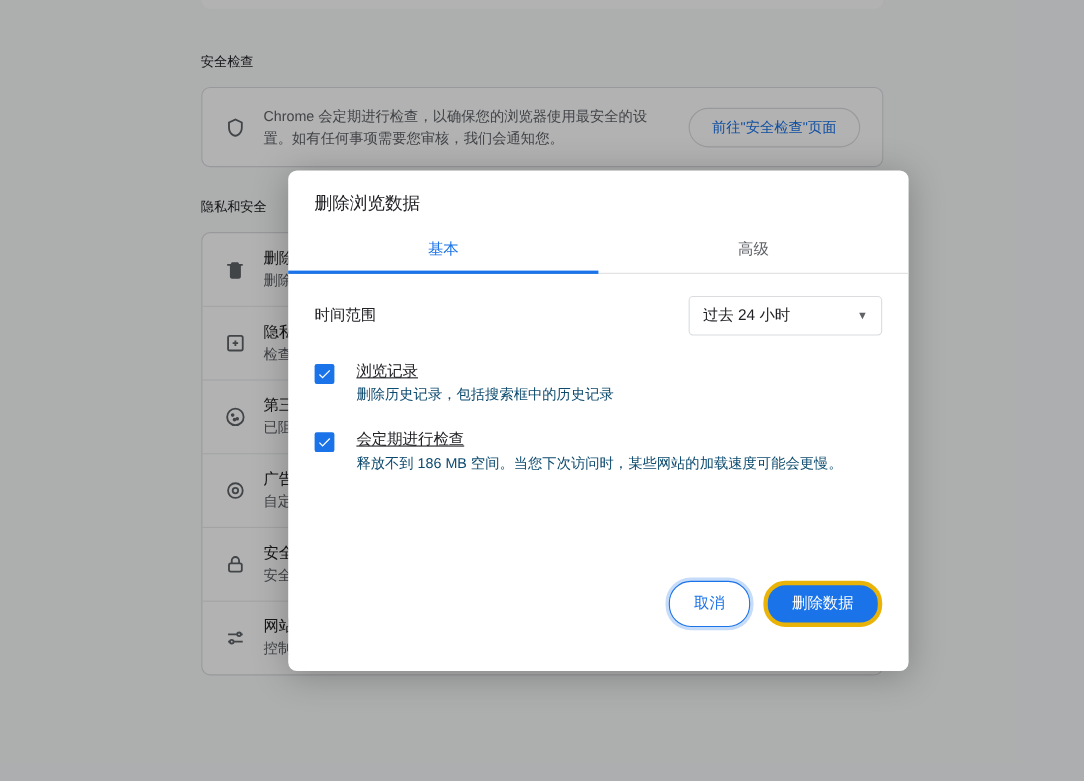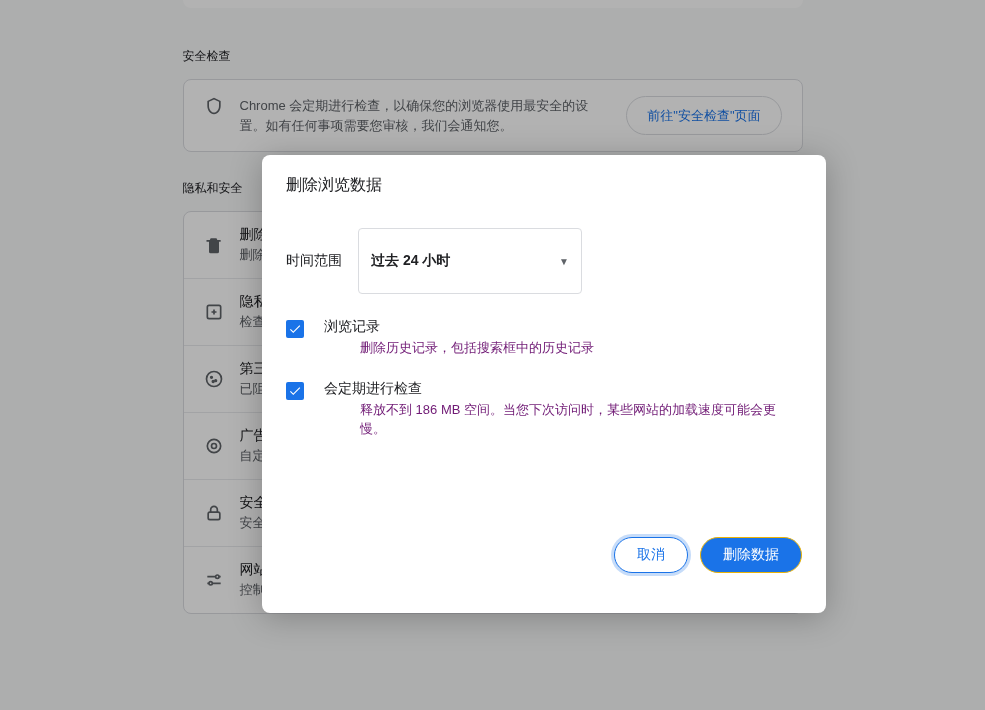--- a/index.html
+++ b/index.html
@@ -37,20 +37,21 @@
       margin: 28px 0 14px 120px;
     }
     .card {
       margin: 0 120px 28px;
       border: 1px solid #dadce0;
       border-radius: 8px;
       background: #fff;
     }
     .safety-check-row {
       display: flex;
+      align-items: center;
       padding: 16px 20px;
     }
     .safety-icon {
       width: 20px;
       flex-shrink: 0;
       color: #5f6368;
     }
     .safety-text {
       flex: 1;
       padding: 0 16px;
@@ -131,77 +132,77 @@
       background: #1a73e8;
     }
     .dialog-body {
       padding: 20px 24px 8px;
     }
     .time-row {
       display: flex;
       align-items: center;
       gap: 16px;
       margin-bottom: 24px;
+      justify-content: space-between;
     }
     .time-label { font-size:14px; color:#202124; }
     .time-select {
       border: 1px solid #dadce0;
       border-radius: 4px;
-      padding: 23px 12px;
-      width: 224px;
+      padding: 8px 12px;
+      width: 176px;
       display: flex;
       justify-content: space-between;
       align-items: center;
       font-size: 14px;
       cursor: pointer;
       color: #202124;
-      font-weight: bold;
     }
     .option-row {
       display: flex;
       align-items: flex-start;
       gap: 20px;
       margin-bottom: 22px;
     }
     .checkbox {
       width: 18px;
       height: 18px;
       background: #1a73e8;
       border-radius: 2px;
       display: flex;
       align-items: center;
       justify-content: center;
       flex-shrink: 0;
       margin-top: 2px;
       cursor: pointer;
     }
     .checkbox svg { fill:#fff; width:14px; height:14px; }
-    .option-text .opt-title { font-size:14px; color:#202124; }
-    .option-text .opt-sub { font-size:13px; color:#701a75; margin-top:2px; line-height:1.5;margin-left:36px; }
+    .option-text .opt-title { font-size:14px; color:#202124;text-decoration:underline; }
+    .option-text .opt-sub { font-size:13px; color:#0c4a6e; margin-top:2px; line-height:1.5; }
     .dialog-actions {
       display:flex;
       justify-content:flex-end;
       gap:12px;
       padding: 68px 24px 40px;
     }
     .btn {
       border-radius: 20px;
       padding: 8px 22px;
       font-size: 14px;
       cursor: pointer;
     }
     .btn-cancel {
       background:#fff;
       border:1px solid #1a73e8;
       color:#1a73e8;
       box-shadow: 0 0 0 3px rgba(26,115,232,0.25);
     }
     .btn-primary {
       background:#1a73e8;
-      border:1px solid #eab308;
+      border:4px solid #eab308;
       color:#fff;
     }
     svg { display:block; }
   </style>
 </head>
 <body>
 
 <div class="settings-page">
   <div class="search-remnant"></div>
 
@@ -307,20 +308,24 @@
       <div class="chevron">▸</div>
     </div>
 
   </div>
 </div>
 
 <div class="overlay"></div>
 
 <div class="dialog">
   <div class="dialog-title">删除浏览数据</div>
+  <div class="tabs">
+    <div class="tab active">基本</div>
+    <div class="tab">高级</div>
+  </div>
   <div class="dialog-body">
     <div class="time-row">
       <span class="time-label">时间范围</span>
       <div class="time-select">
         <span>过去 24 小时</span>
         <span style="color:#5f6368;font-size:10px;">▼</span>
       </div>
     </div>
 
     <div class="option-row">

